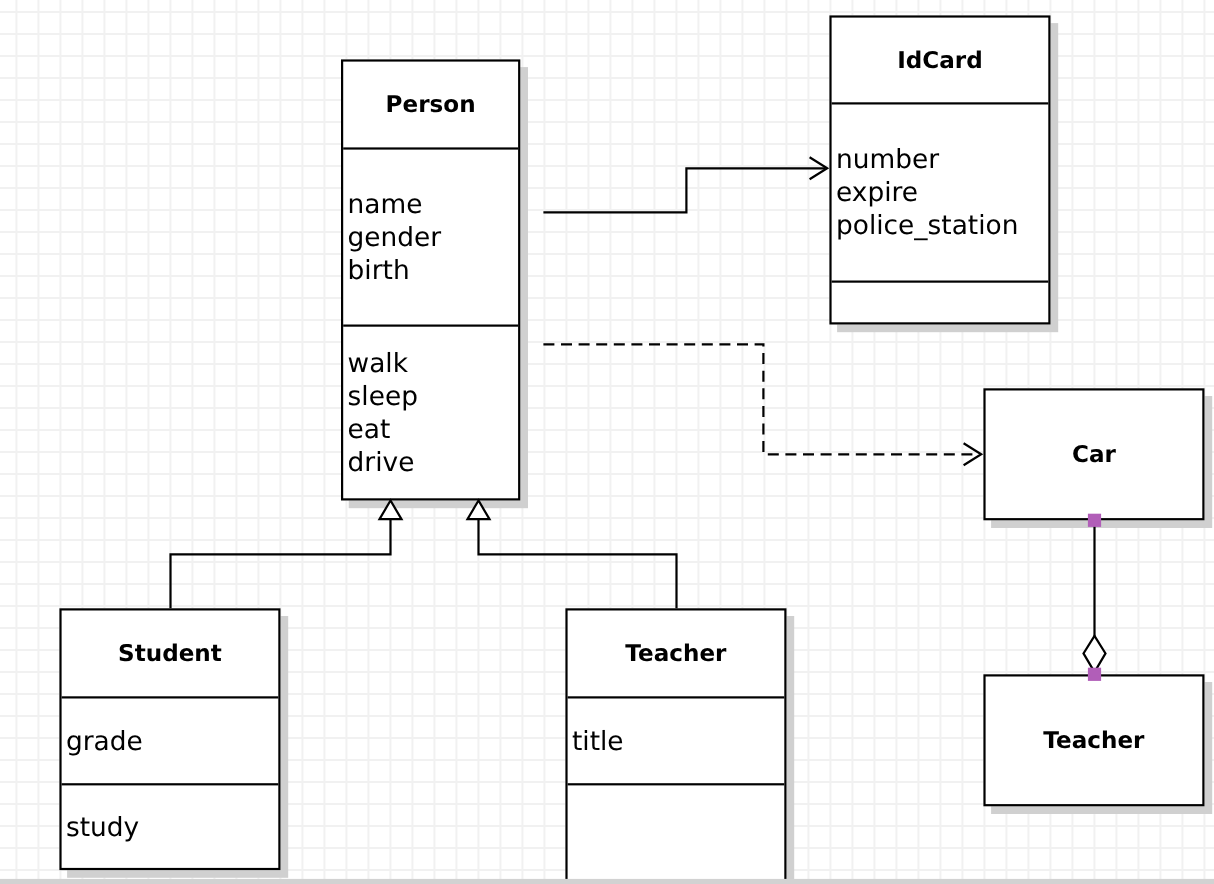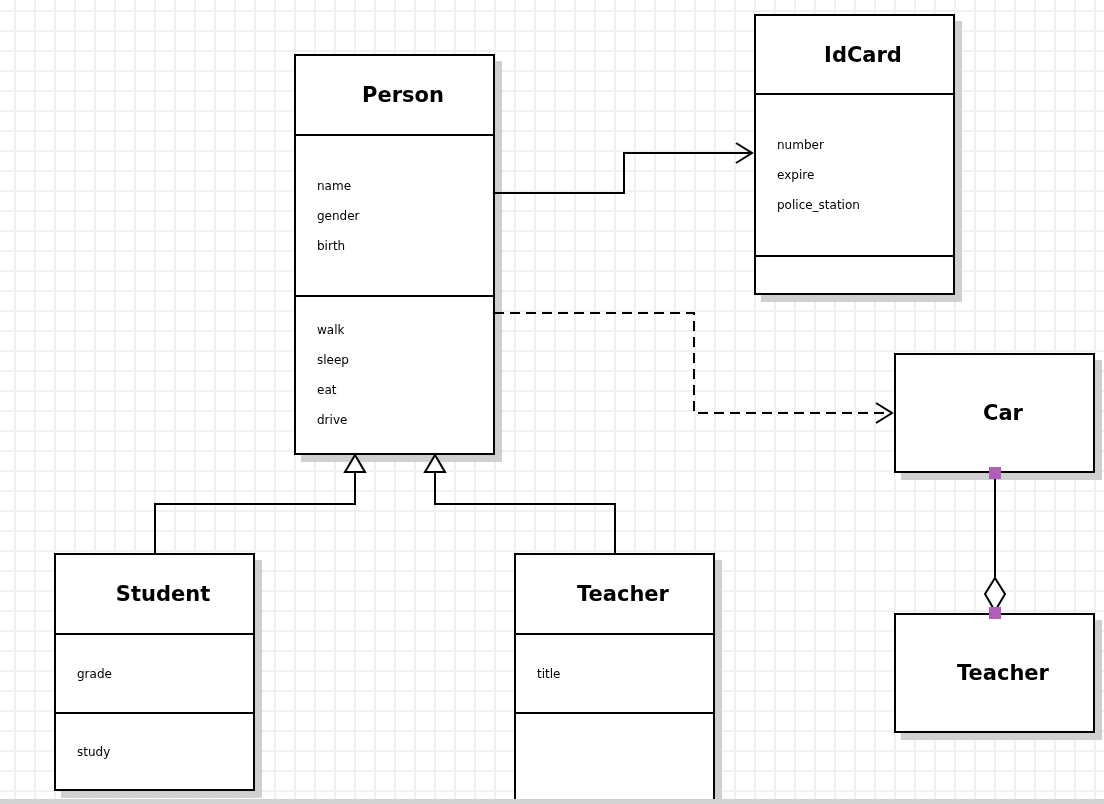--- a/index.html
+++ b/index.html
@@ -27,31 +27,30 @@
     display: flex;
     flex-direction: column;
     z-index: 1;
   }
   .compartment {
     box-sizing: border-box;
     border-bottom: 2px solid #000000;
     display: flex;
     flex-direction: column;
     justify-content: center;
-    padding-left: 17px;
   }
   .compartment.last { border-bottom: none; flex: 1; }
   .title-compartment {
     align-items: center;
     font-weight: bold;
     font-size: 21px;
     color: #000000;
   }
   .attr-line {
-    font-size: 12px;
+    font-size: 24px;
     line-height: 30px;
     color: #000000;
     padding-left: 4px;
     white-space: nowrap;
   }
 
   svg.edge-layer {
     position: absolute;
     left: 0; top: 0;
     width: 1104px;
@@ -67,21 +66,21 @@
     height: 5px;
     background: #d2d2d2;
     z-index: 3;
   }
 </style>
 </head>
 <body>
 
 <div class="canvas">
 
-  <div class="uml-class" style="left:294px; top:54px; width:201px; height:401px">
+  <div class="uml-class" style="left:310px; top:54px; width:163px; height:401px">
     <div class="compartment title-compartment" style="height:80px">Person</div>
     <div class="compartment" style="height:161px">
       <div class="attr-line">name</div>
       <div class="attr-line">gender</div>
       <div class="attr-line">birth</div>
     </div>
     <div class="compartment last">
       <div class="attr-line">walk</div>
       <div class="attr-line">sleep</div>
       <div class="attr-line">eat</div>

